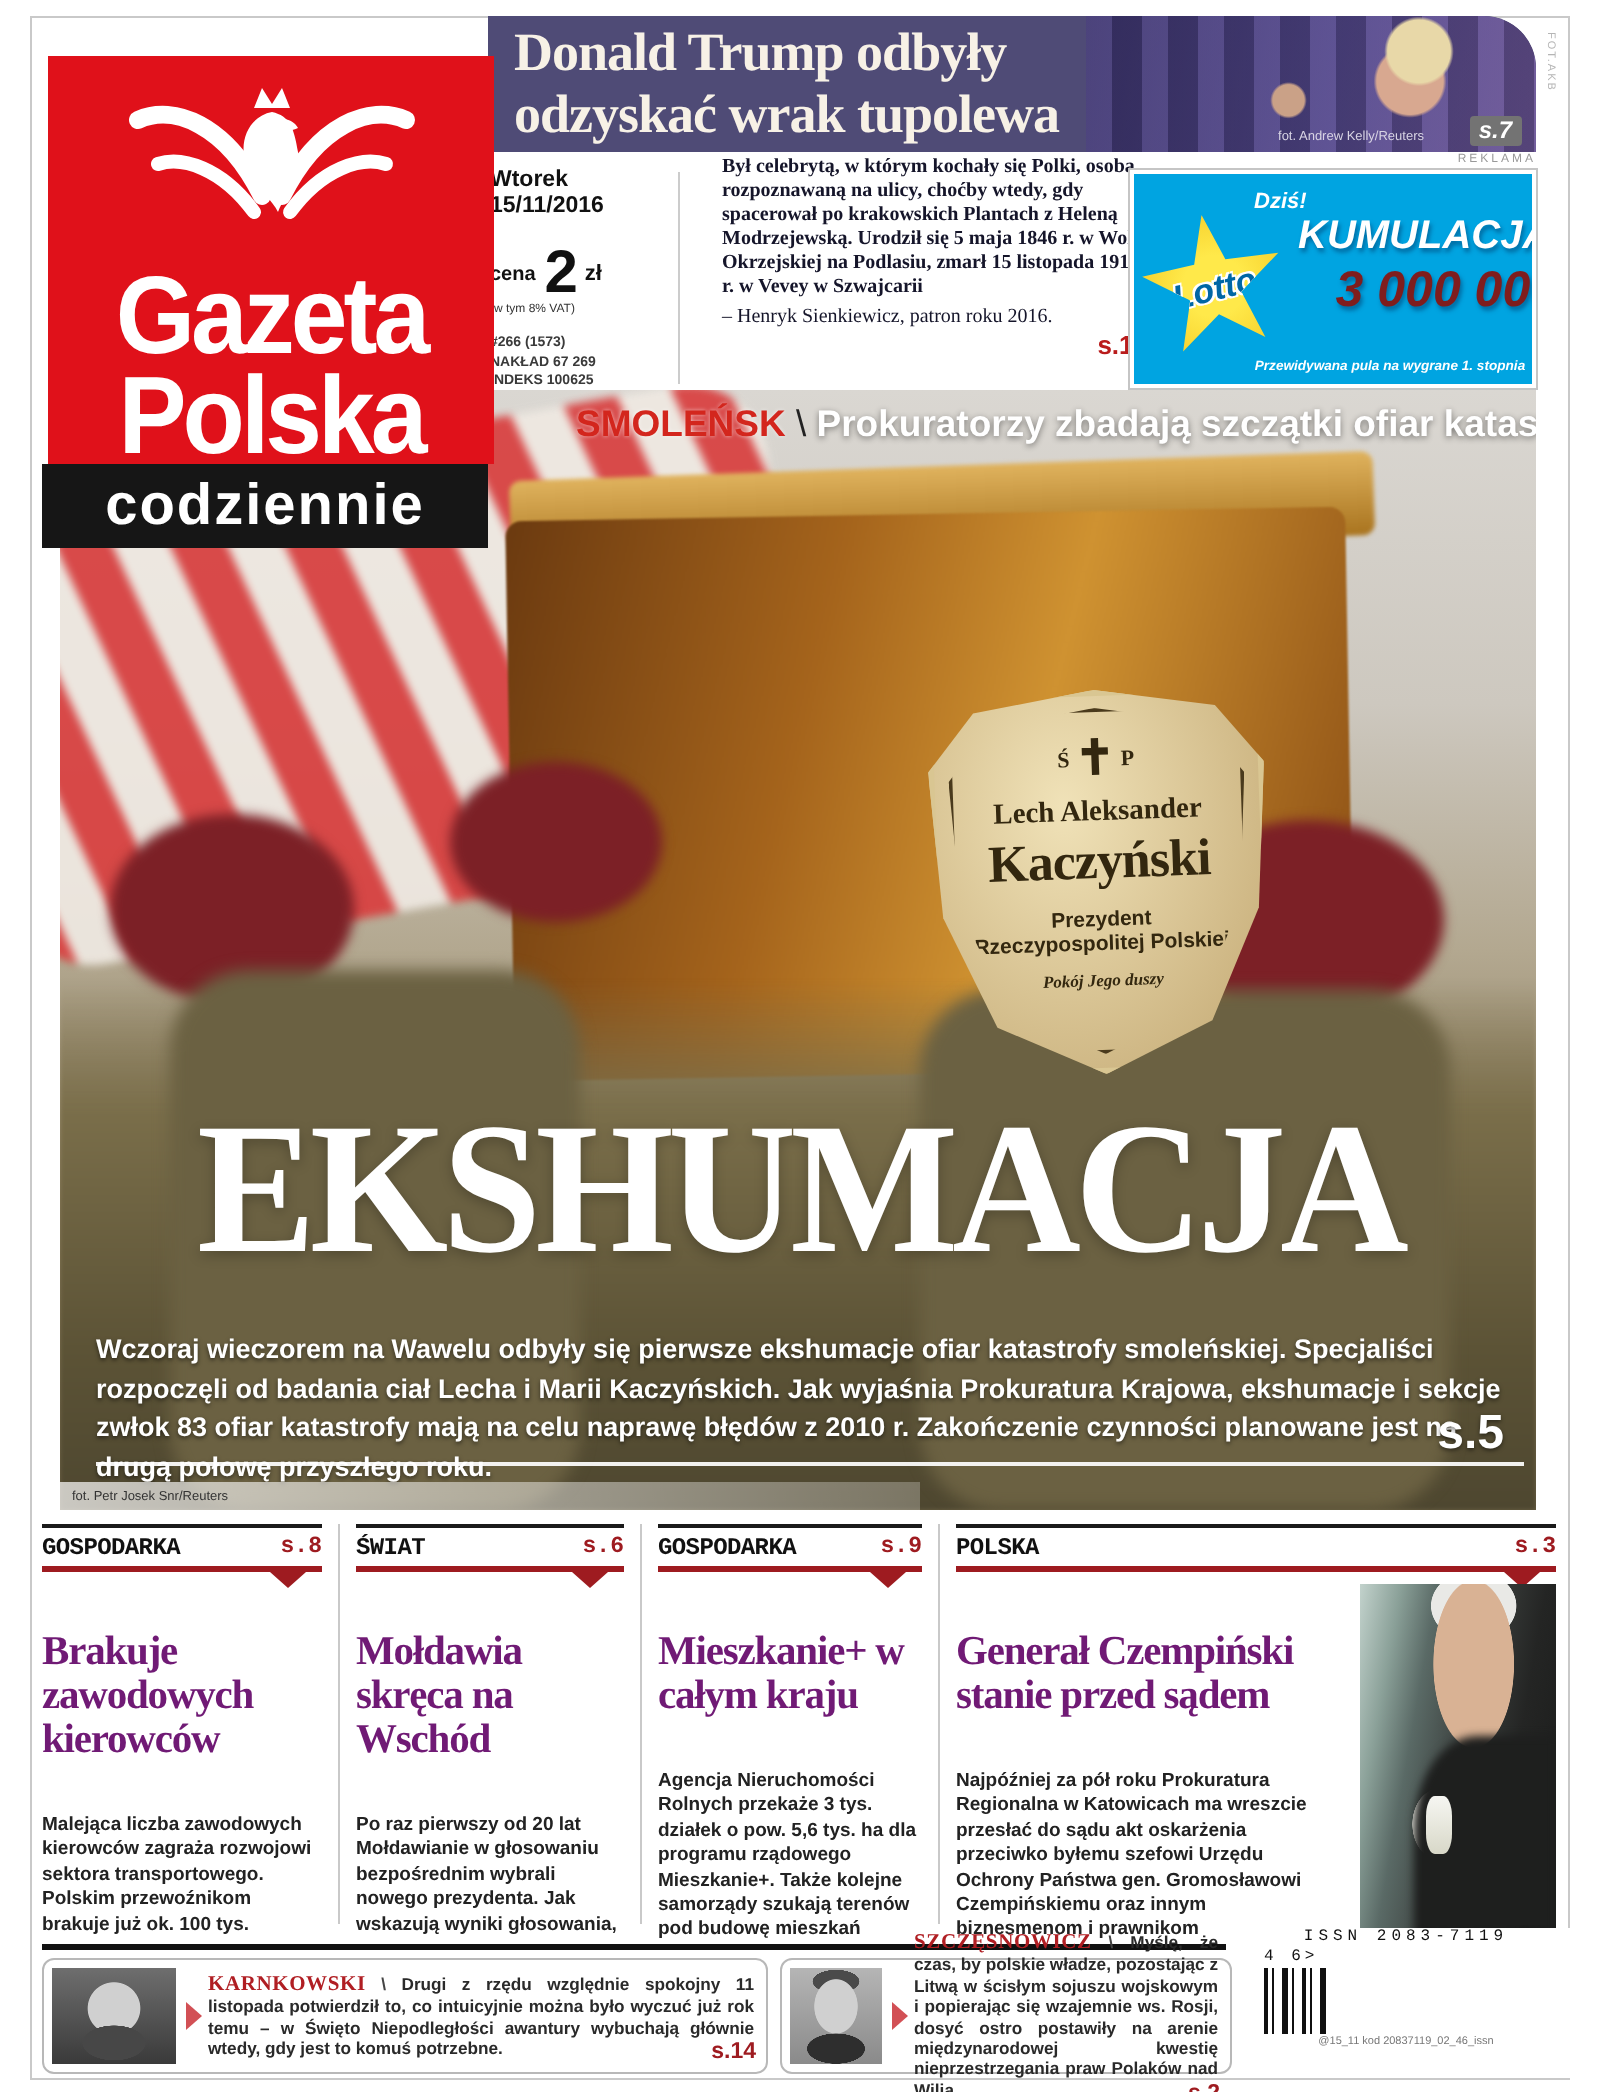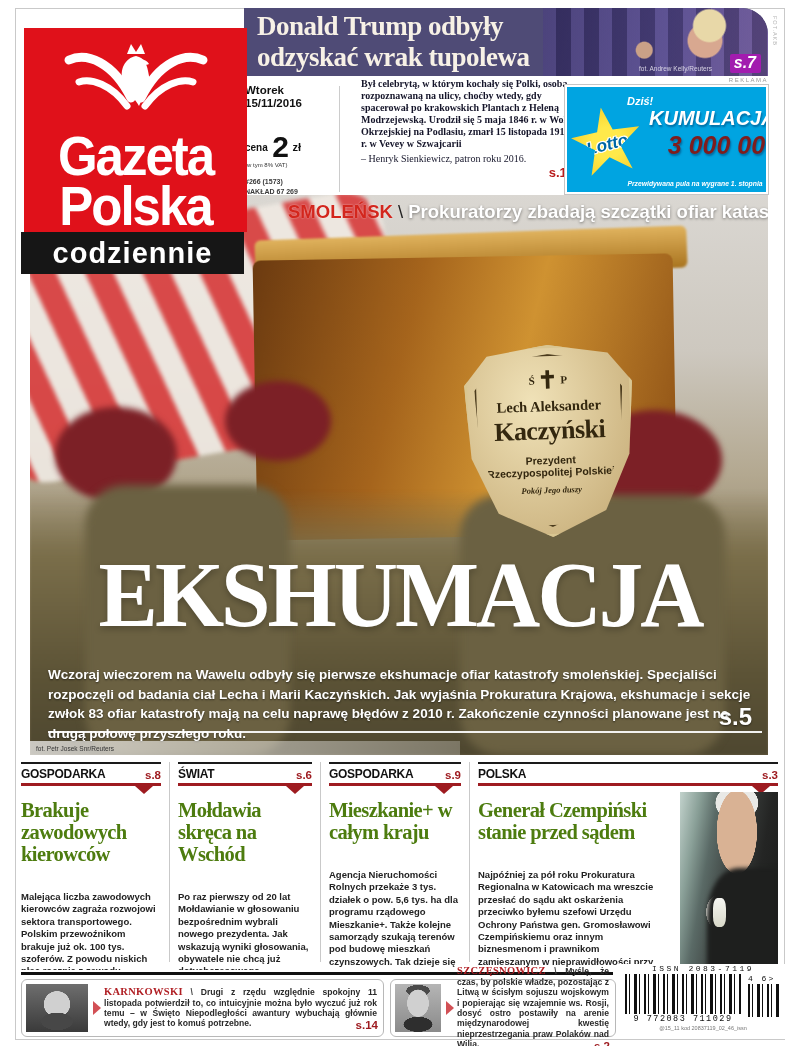--- a/index.html
+++ b/index.html
@@ -20,27 +20,27 @@
   #banner-photo { position:absolute; right:0; top:0; width:225px; height:68px;
     background:
       radial-gradient(circle at 74% 26%, #e8d8a8 0 9%, rgba(232,216,168,0) 10%),
       radial-gradient(circle at 72% 48%, #d8a890 0 10%, rgba(216,168,144,0) 11%),
       radial-gradient(circle at 45% 62%, #caa187 0 6%, rgba(202,161,135,0) 7%),
       repeating-linear-gradient(90deg, rgba(100,88,160,.45) 0 13px, rgba(45,38,90,.5) 13px 28px),
       linear-gradient(100deg,#38325e,#5a4f8a 55%,#7e6298);
     border-top-right-radius:26px; }
   #banner-headline { position:absolute; left:13px; top:3px; width:330px; color:#f7f1e6; font-family:"Liberation Serif",serif; font-weight:bold; font-size:27px; line-height:31px; letter-spacing:-0.5px; }
   #banner-credit { position:absolute; right:56px; bottom:4px; font-size:6.5px; color:#d8d4e4; }
-  #banner-ref { position:absolute; right:7px; bottom:3px; background:#a21caf; color:#fff; font-weight:bold; font-style:italic; font-size:16px; padding:0 5px 1px 4px; border-radius:2px; }
+  #banner-ref { position:absolute; right:7px; bottom:3px; background:#737373; color:#fff; font-weight:bold; font-style:italic; font-size:12px; padding:0 5px 1px 4px; border-radius:2px; }
   #edge-credit { position:absolute; left:772px; top:16px; writing-mode:vertical-rl; font-size:5.5px; color:#b5b5b5; letter-spacing:1px; z-index:4; }
 
   
   #mast-info { position:absolute; left:245px; top:84px; width:90px; color:#111; }
   .mi-date { font-weight:bold; font-size:11.5px; line-height:13px; }
-  .mi-price { margin-top:20px; font-weight:bold; }
+  .mi-price { margin-top:10px; font-weight:bold; }
   .mi-price .cena { font-size:10px; vertical-align:6px; }
   .mi-price .val { font-size:30px; letter-spacing:-1px; }
   .mi-price .zl { font-size:11px; vertical-align:6px; }
   .mi-note { font-size:6px; color:#333; margin-top:-2px; }
   .mi-issue { margin-top:9px; font-size:7px; font-weight:bold; color:#3a3a3a; line-height:9.5px; }
   .mi-sites { margin-top:8px; font-size:7px; font-weight:bold; color:#222; line-height:9.5px; text-decoration:underline; }
   #mast-divider { position:absolute; left:339px; top:86px; width:1px; height:106px; background:#ccc; }
 
   
   #sien { position:absolute; left:361px; top:78px; width:213px; }
@@ -102,26 +102,26 @@
   #big-head { position:absolute; left:12px; top:352px; width:716px; color:#fff; font-family:"Liberation Serif",serif; font-weight:bold; font-size:89px; line-height:96px; letter-spacing:-3px; white-space:nowrap; text-align:center; transform:scaleY(1.05); text-shadow:0 2px 6px rgba(0,0,0,.25); }
   #lead { position:absolute; left:18px; top:470px; width:714px; color:#fff; font-weight:bold; font-size:13.5px; line-height:19.5px; text-shadow:0 1px 2px rgba(0,0,0,.55); }
   #lead-rule { position:absolute; left:18px; top:536px; width:714px; height:2px; background:rgba(255,255,255,.92); }
   #hero-ref { position:absolute; right:16px; top:508px; color:#fff; font-weight:bold; font-size:24px; text-shadow:0 1px 2px rgba(0,0,0,.5); }
   #credit-strip { position:absolute; left:0; bottom:0; width:430px; height:14px; background:linear-gradient(90deg,rgba(255,255,255,.7),rgba(255,255,255,.25)); }
   #hero-credit { position:absolute; left:6px; bottom:3px; font-size:6.5px; color:#333; }
 
   
   #cols { position:absolute; left:21px; top:762px; width:757px; height:208px; display:grid; grid-template-columns:140px 1px 134px 1px 132px 1px auto; column-gap:8px; overflow:hidden; }
   .vdiv { background:#c9c9c9; height:200px; }
-  .col-head { border-top:2px solid #1a1a1a; padding-top:3px; display:flex; justify-content:space-between; align-items:flex-end; }
+  .col-head { border-top:2px solid #1a1a1a; padding-top:3px; display:flex; justify-content:space-between; align-items:flex-start;font-family:Liberation Mono, monospace; }
   .col-label { font-weight:bold; font-size:12px; letter-spacing:-0.3px; color:#111; }
   .col-ref { font-weight:bold; font-size:11.5px; color:#9e1b20; }
   .redline { position:relative; height:3px; background:#9e1b20; margin-top:2px; }
   .notch { position:absolute; right:8px; top:3px; width:0; height:0; border-left:9px solid transparent; border-right:9px solid transparent; border-top:8px solid #9e1b20; }
-  .col-headline { font-family:"Liberation Serif",serif; font-weight:bold; font-size:20.5px; line-height:22px; letter-spacing:-0.6px; color:#4d7c0f; margin-top:13px; }
+  .col-headline { font-family:"Liberation Serif",serif; font-weight:bold; font-size:20.5px; line-height:22px; letter-spacing:-0.6px; color:#701a75; margin-top:29px; }
   .col-body { font-size:9.5px; line-height:12.4px; color:#222; margin-top:26px; font-weight:bold; }
   .col4-flex { display:flex; gap:20px;justify-content:space-between; }
   .col4-left { width:182px; flex:none; }
   #czg-photo { flex:1; height:182px; margin-top:6px; position:relative; overflow:hidden;
     background:
       radial-gradient(ellipse 34% 38% at 58% 22%, #d9b294 0 60%, rgba(217,178,148,0) 61%),
       radial-gradient(ellipse 36% 16% at 58% 6%, #e9e9e6 0 60%, rgba(233,233,230,0) 61%),
       radial-gradient(ellipse 22% 16% at 40% 66%, #f2f2ea 0 60%, rgba(242,242,234,0) 61%),
       linear-gradient(100deg,#c2d2cc 0%,#8aa098 16%,#5a6a66 30%,#3a3e3c 52%,#242524 72%,#1a1b1a 100%); }
   #czg-coat { position:absolute; right:0; bottom:0; width:72%; height:58%; background:#1e1f1e; border-radius:45% 0 0 0; filter:blur(2px); }
@@ -356,24 +356,20 @@
       <span class="q-name">SZCZĘSNOWICZ</span>
       <span class="q-sep">\</span>
       <span>Myślę, że czas, by polskie władze, pozostając z Litwą w ścisłym sojuszu wojskowym i popierając się wzajemnie ws. Rosji, dosyć ostro postawiły na arenie międzynarodowej kwestię nieprzestrzegania praw Polaków nad Wilią.</span>
       <span class="q-ref">s.2</span>
     </div>
   </div>
 
   <div id="barcode">
     <div id="issn">ISSN 2083-7119</div>
     <div id="bars-row">
-      <div id="bars-main">
-        <div class="bars"></div>
-        <div id="bars-digits">9 772083 711029</div>
-      </div>
       <div id="addon">
         <div id="addon-label">4 6&gt;</div>
         <div class="bars"></div>
       </div>
     </div>
     <div id="bc-caption">@15_11 kod 20837119_02_46_issn</div>
   </div>
 </div>
 
 </body></html>

